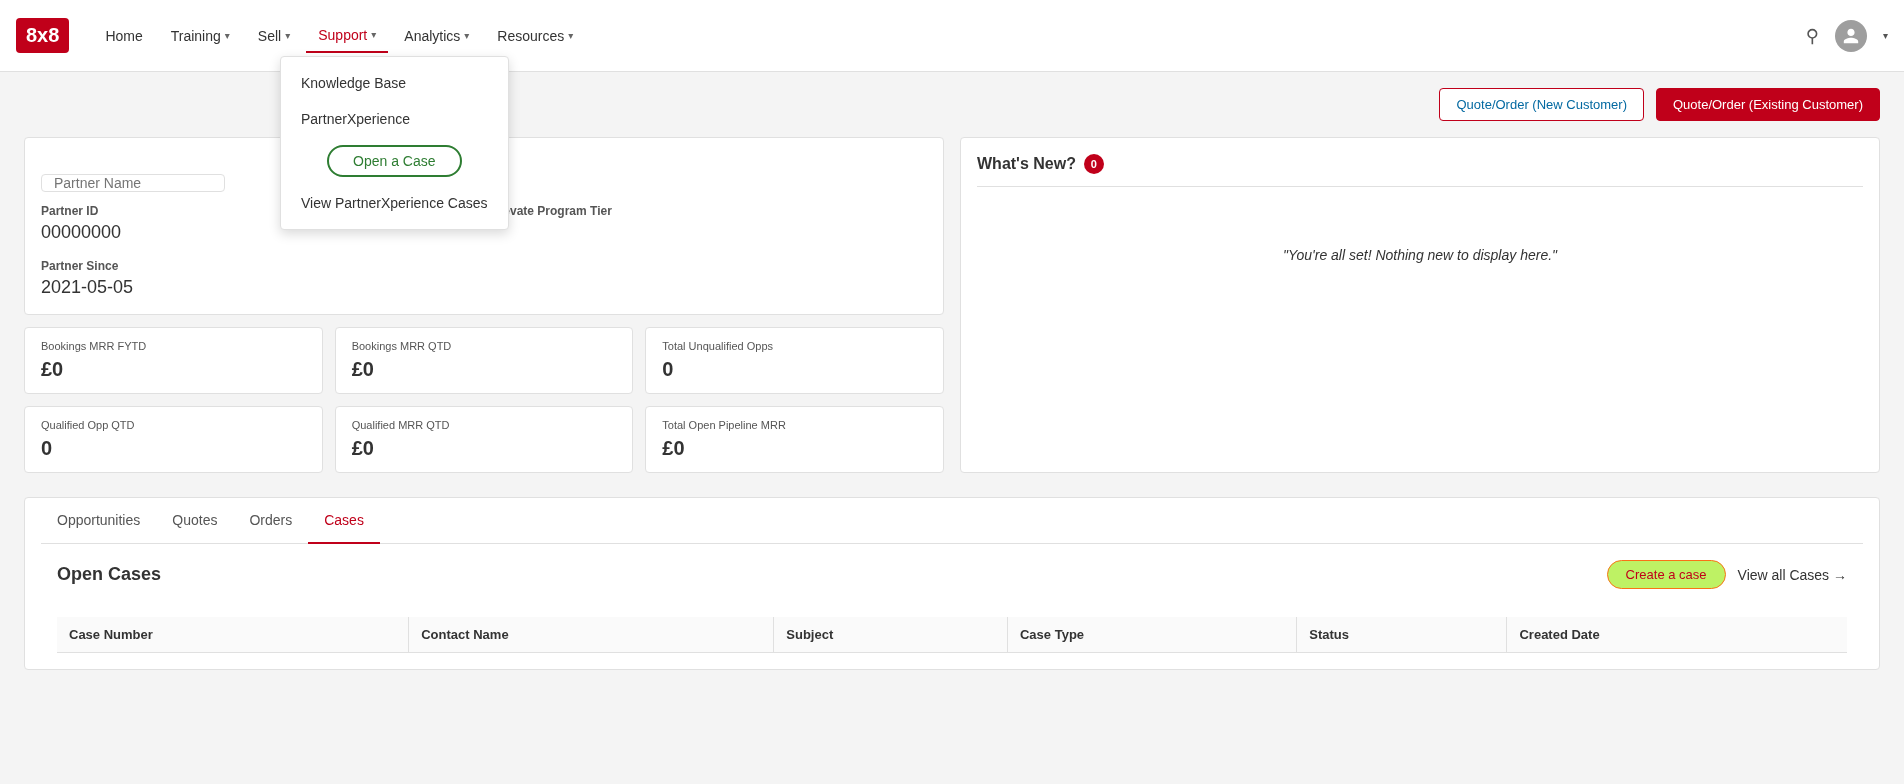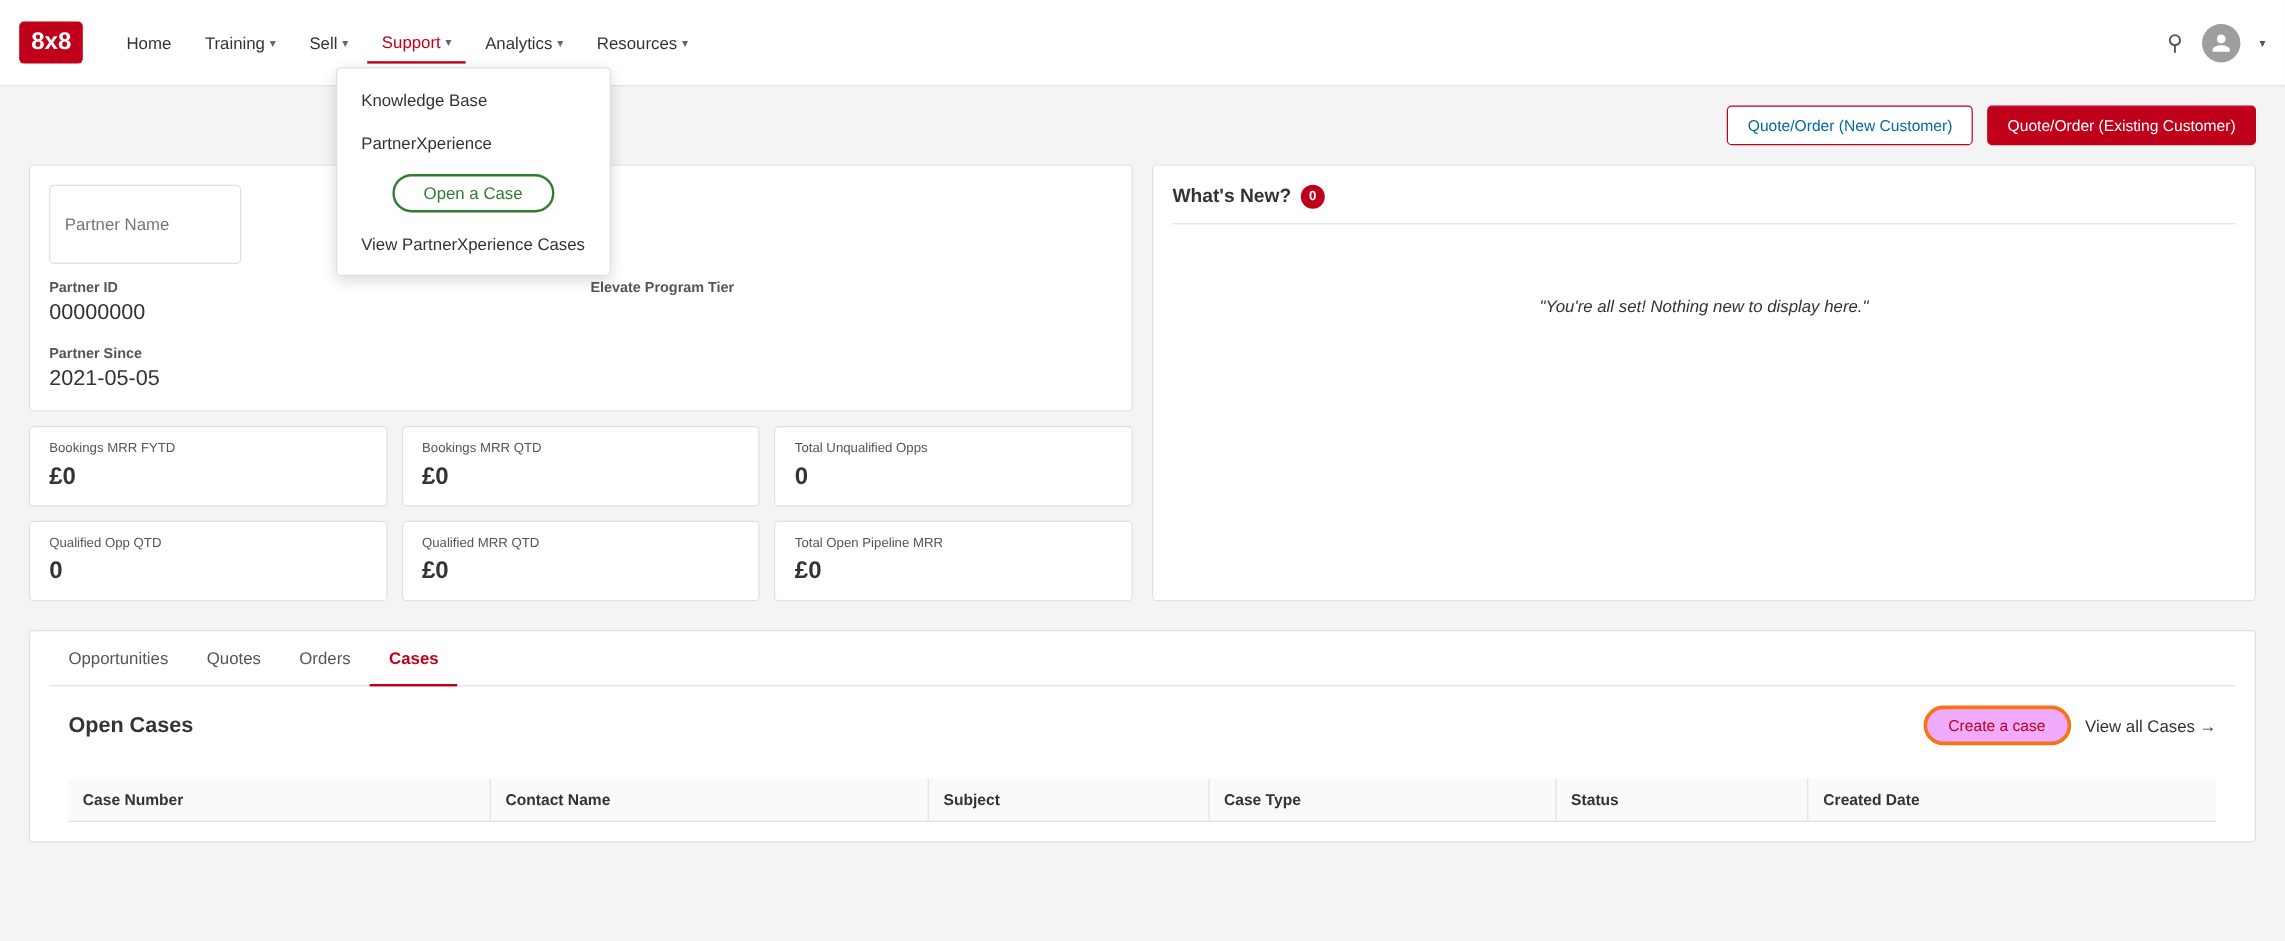--- a/index.html
+++ b/index.html
@@ -30,49 +30,49 @@
     .btn-filled-red { border: 1px solid #c0001a; color: #fff; background: #c0001a; border-radius: 4px; padding: 8px 16px; cursor: pointer; font-size: 13px; }
 
     
     .content-grid { display: grid; grid-template-columns: 1fr 1fr; gap: 16px; margin-bottom: 24px; }
     .left-panel { display: flex; flex-direction: column; gap: 12px; }
     .right-panel { background: #fff; border: 1px solid #e0e0e0; border-radius: 4px; padding: 16px; }
 
     
     .partner-card { background: #fff; border: 1px solid #e0e0e0; border-radius: 4px; padding: 16px; }
     .partner-name-row { display: flex; align-items: center; gap: 12px; margin-bottom: 12px; }
-    .partner-name-input { border: 1px solid #e0e0e0; border-radius: 4px; padding: 24px 12px; font-size: 14px; color: #666; width: 160px; }
+    .partner-name-input { border: 1px solid #e0e0e0; border-radius: 4px; padding: 0 12px; font-size: 14px; color: #666; width: 184px; margin-top: 20px; }
     .partner-info-grid { display: grid; grid-template-columns: 1fr 1fr; gap: 16px; }
     .info-field label { font-size: 12px; color: #555; font-weight: 600; display: block; margin-bottom: 4px; }
     .info-field .value { font-size: 18px; color: #333; }
 
     
     .metrics-row { display: grid; grid-template-columns: 1fr 1fr 1fr; gap: 12px; border-radius: 24px; }
     .metric-card { background: #fff; border: 1px solid #e0e0e0; border-radius: 4px; padding: 12px 16px; }
     .metric-card .metric-label { font-size: 11px; color: #555; margin-bottom: 6px; }
     .metric-card .metric-value { font-size: 20px; font-weight: 600; color: #333; }
 
     
     .whats-new-title { font-size: 16px; font-weight: 600; color: #333; margin-bottom: 12px; display: flex; align-items: center; gap: 8px; }
     .badge { background: #c0001a; color: #fff; border-radius: 50%; width: 20px; height: 20px; display: inline-flex; align-items: center; justify-content: center; font-size: 11px; font-weight: 600; }
     .whats-new-divider { border: none; border-top: 1px solid #e0e0e0; margin: 8px 0; }
     .whats-new-empty { font-size: 14px; color: #333; text-align: center; margin-top: 60px; font-style: italic; }
 
     
     .tabs-section { background: #fff; border: 1px solid #e0e0e0; border-radius: 4px; padding: 0 16px; }
     .tabs-row { display: flex; border-bottom: 1px solid #e0e0e0; }
     .tab { padding: 14px 16px; cursor: pointer; font-size: 14px; color: #555; border-bottom: 2px solid transparent; margin-bottom: -1px; }
-    .tab.active { color: #c0001a; border-bottom: 2px solid #c0001a; font-weight: 700; }
+    .tab.active { color: #c0001a; border-bottom: 2px solid #c0001a; font-weight: 400; }
 
     
     .open-cases-section { padding: 16px; }
     .open-cases-header { display: flex; align-items: center; justify-content: space-between; margin-bottom: 28px; }
     .open-cases-title { font-size: 18px; font-weight: 600; color: #333; }
     .open-cases-actions { display: flex; align-items: center; gap: 12px; }
-    .create-case-btn { border: 3px solid #f97316; color: #c0001a; background: #f0abfc; border-radius: 20px; padding: 6px 18px; cursor: pointer; font-size: 13px; }
+    .create-case-btn { border: 1px solid #f97316; color: #c0001a; background: #bef264; border-radius: 20px; padding: 6px 18px; cursor: pointer; font-size: 13px; }
     .view-all-link { color: #333; font-size: 14px; cursor: pointer; display: flex; align-items: center; gap: 4px; }
 
     
     .cases-table { width: 100%; border-collapse: collapse; }
     .cases-table th { text-align: left; padding: 10px 12px; font-size: 13px; font-weight: 600; color: #333; border-bottom: 1px solid #e0e0e0; border-right: 1px solid #e0e0e0; background: #fafafa; }
     .cases-table th:last-child { border-right: none; }
   </style>
 </head>
 <body>
 

